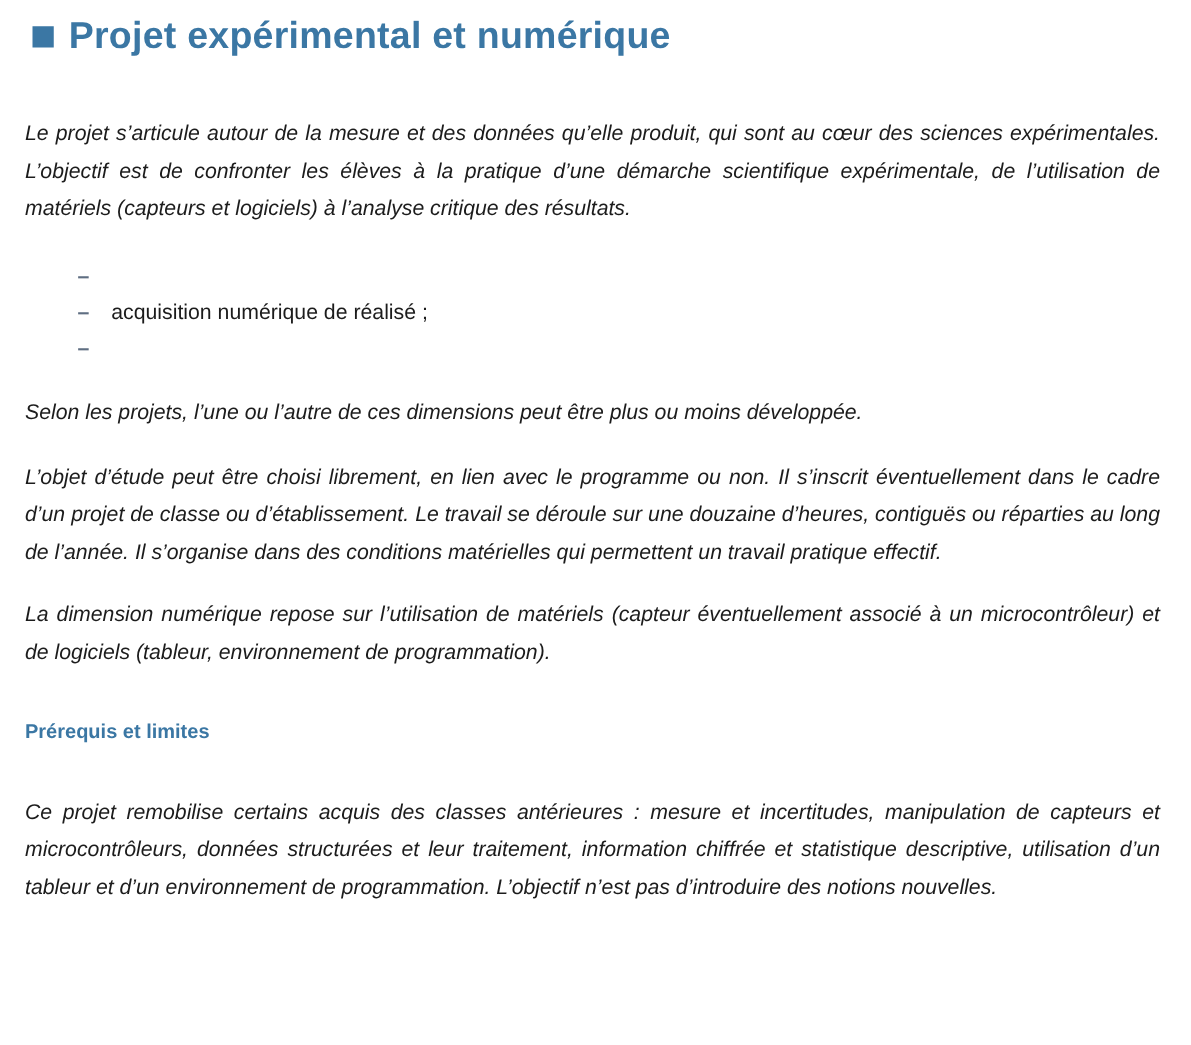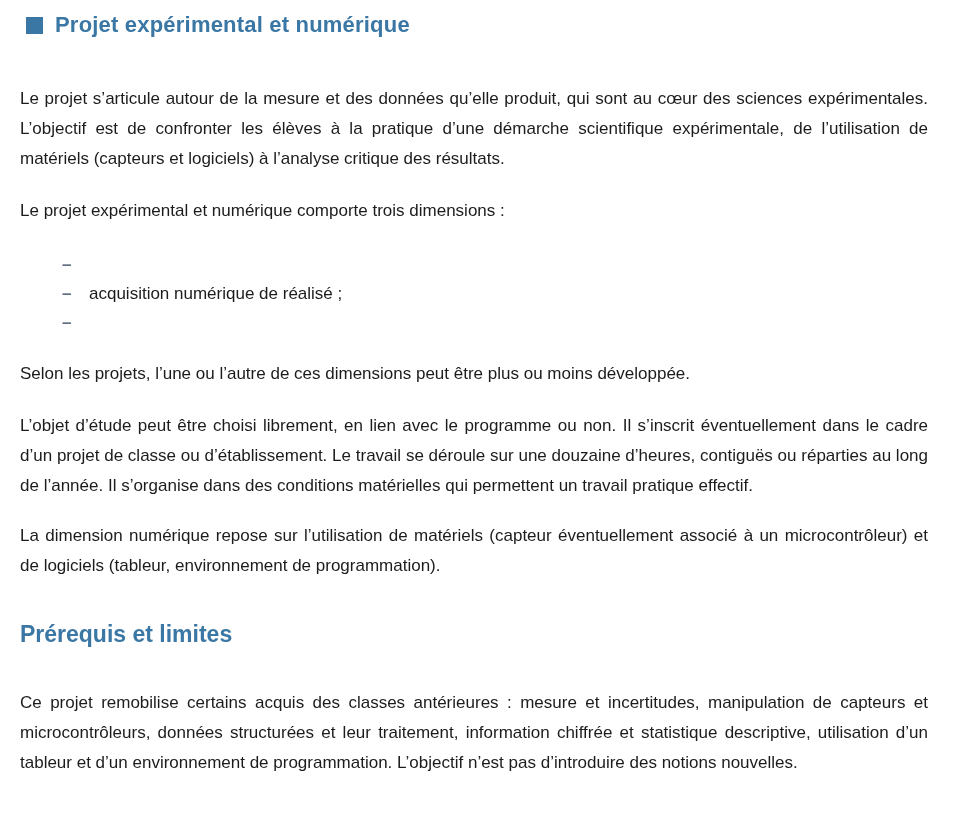--- a/index.html
+++ b/index.html
@@ -13,72 +13,72 @@
     width:953px;height:836px;
     background:#ffffff;
     font-family:"Liberation Sans",sans-serif;
     color:var(--ink);
     overflow:hidden;
   }
   main{padding:8px 25px 0 20px;}
   h1{
     display:flex;align-items:center;gap:12px;
     margin:4px 0 0 6px;
-    font-size:22px;font-weight:bold;
+    font-size:30px;font-weight:bold;
     color:var(--blue);
     letter-spacing:0.2px;
   }
   .title-square{
     width:17px;height:17px;
     background:var(--blue);
     flex:0 0 auto;
     margin-top:1px;
   }
   p{
     font-size:17px;line-height:30px;
     text-align:justify;
     margin:22px 0 0;
+    font-style:italic;
   }
   p.intro{margin-top:46px;}
   ul.dim-list{
     list-style:none;
     margin:24px 0 0;
     padding:0 0 0 42px;
   }
   ul.dim-list li{
     display:flex;
     font-size:17px;line-height:29px;
   }
   .dash{
     width:27px;flex:0 0 auto;
     color:var(--dash);
     font-weight:bold;
   }
   p.note{}
   p.digital{margin-top:20px;}
   h2{
     margin:40px 0 0;
-    font-size:23px;font-weight:bold;
+    font-size:16px;font-weight:bold;
     color:var(--blue);
   }
   p.prereq{margin-top:40px;}
 </style>
 </head>
 <body>
 
 <main>
 
   <h1>
     <span class="title-square"></span>
     <span>Projet expérimental et numérique</span>
   </h1>
 
   <p class="intro">Le projet s’articule autour de la mesure et des données qu’elle produit, qui sont au cœur des sciences expérimentales. L’objectif est de confronter les élèves à la pratique d’une démarche scientifique expérimentale, de l’utilisation de matériels (capteurs et logiciels) à l’analyse critique des résultats.</p>
 
-  <p>Le projet expérimental et numérique comporte trois dimensions :</p>
 
   <ul class="dim-list">
     <li>
       <span class="dash">–</span>
     </li>
     <li>
       <span class="dash">–</span>
       <span>acquisition numérique de réalisé ;</span>
     </li>
     <li>

